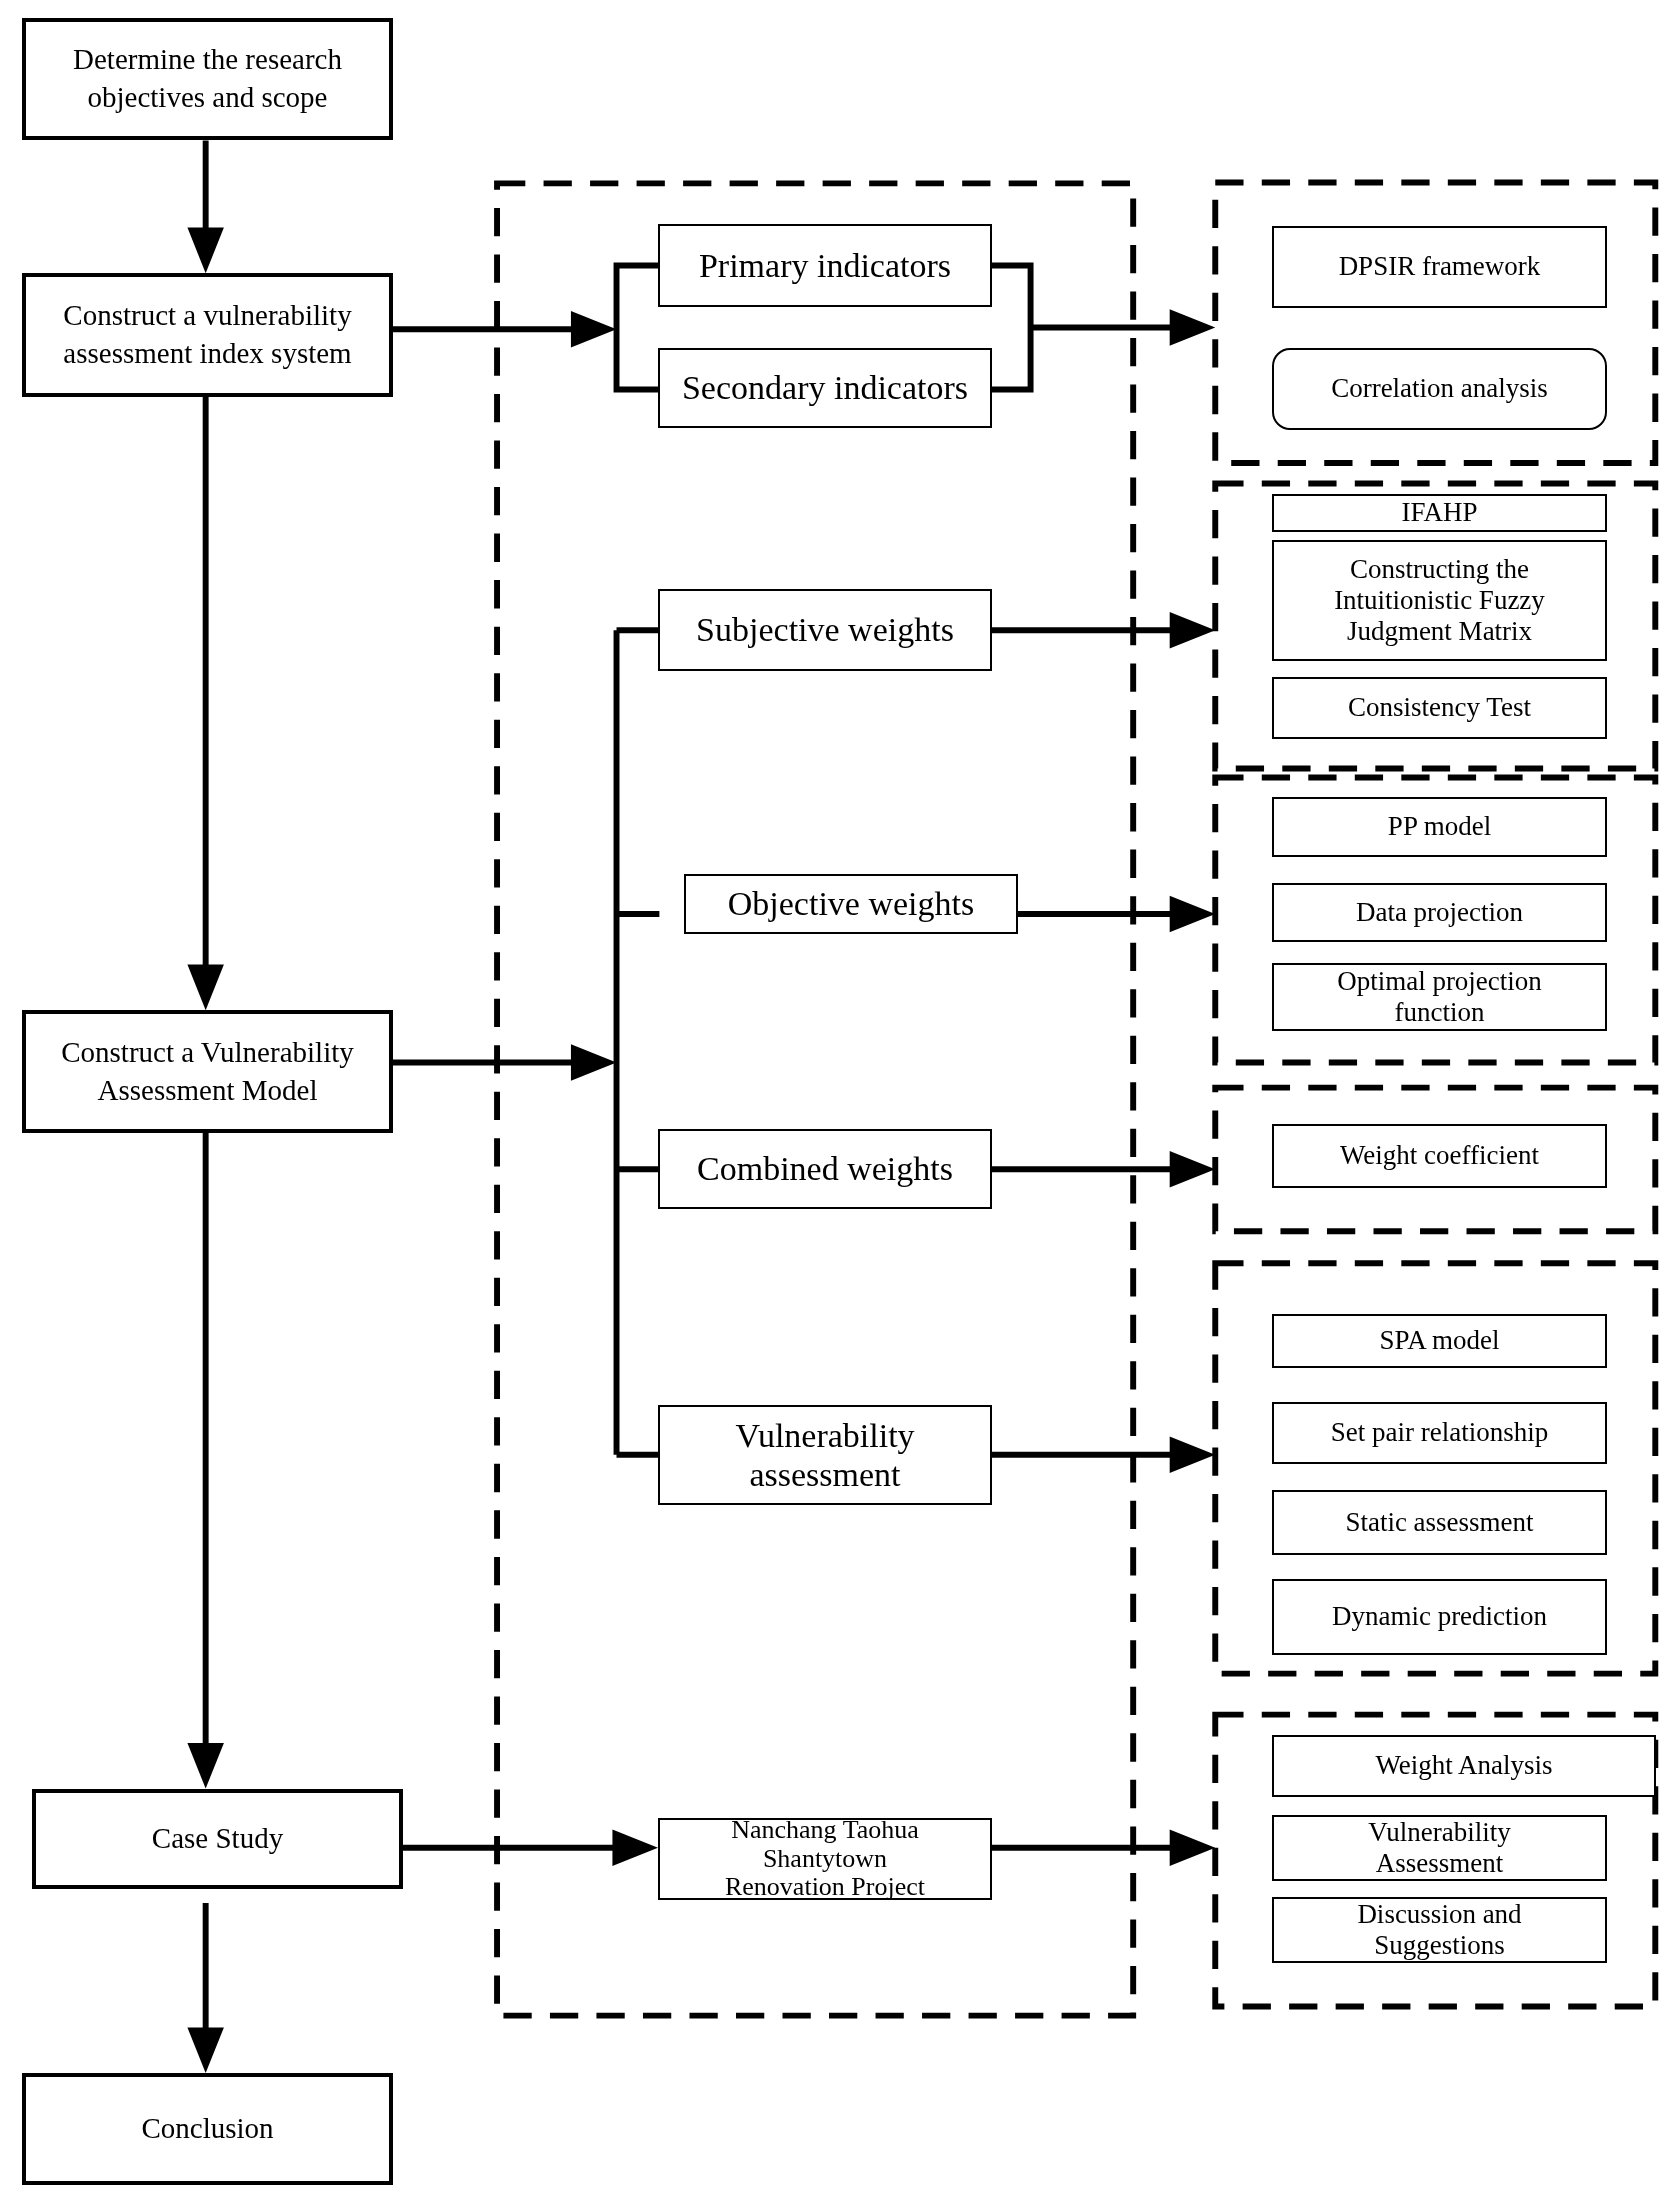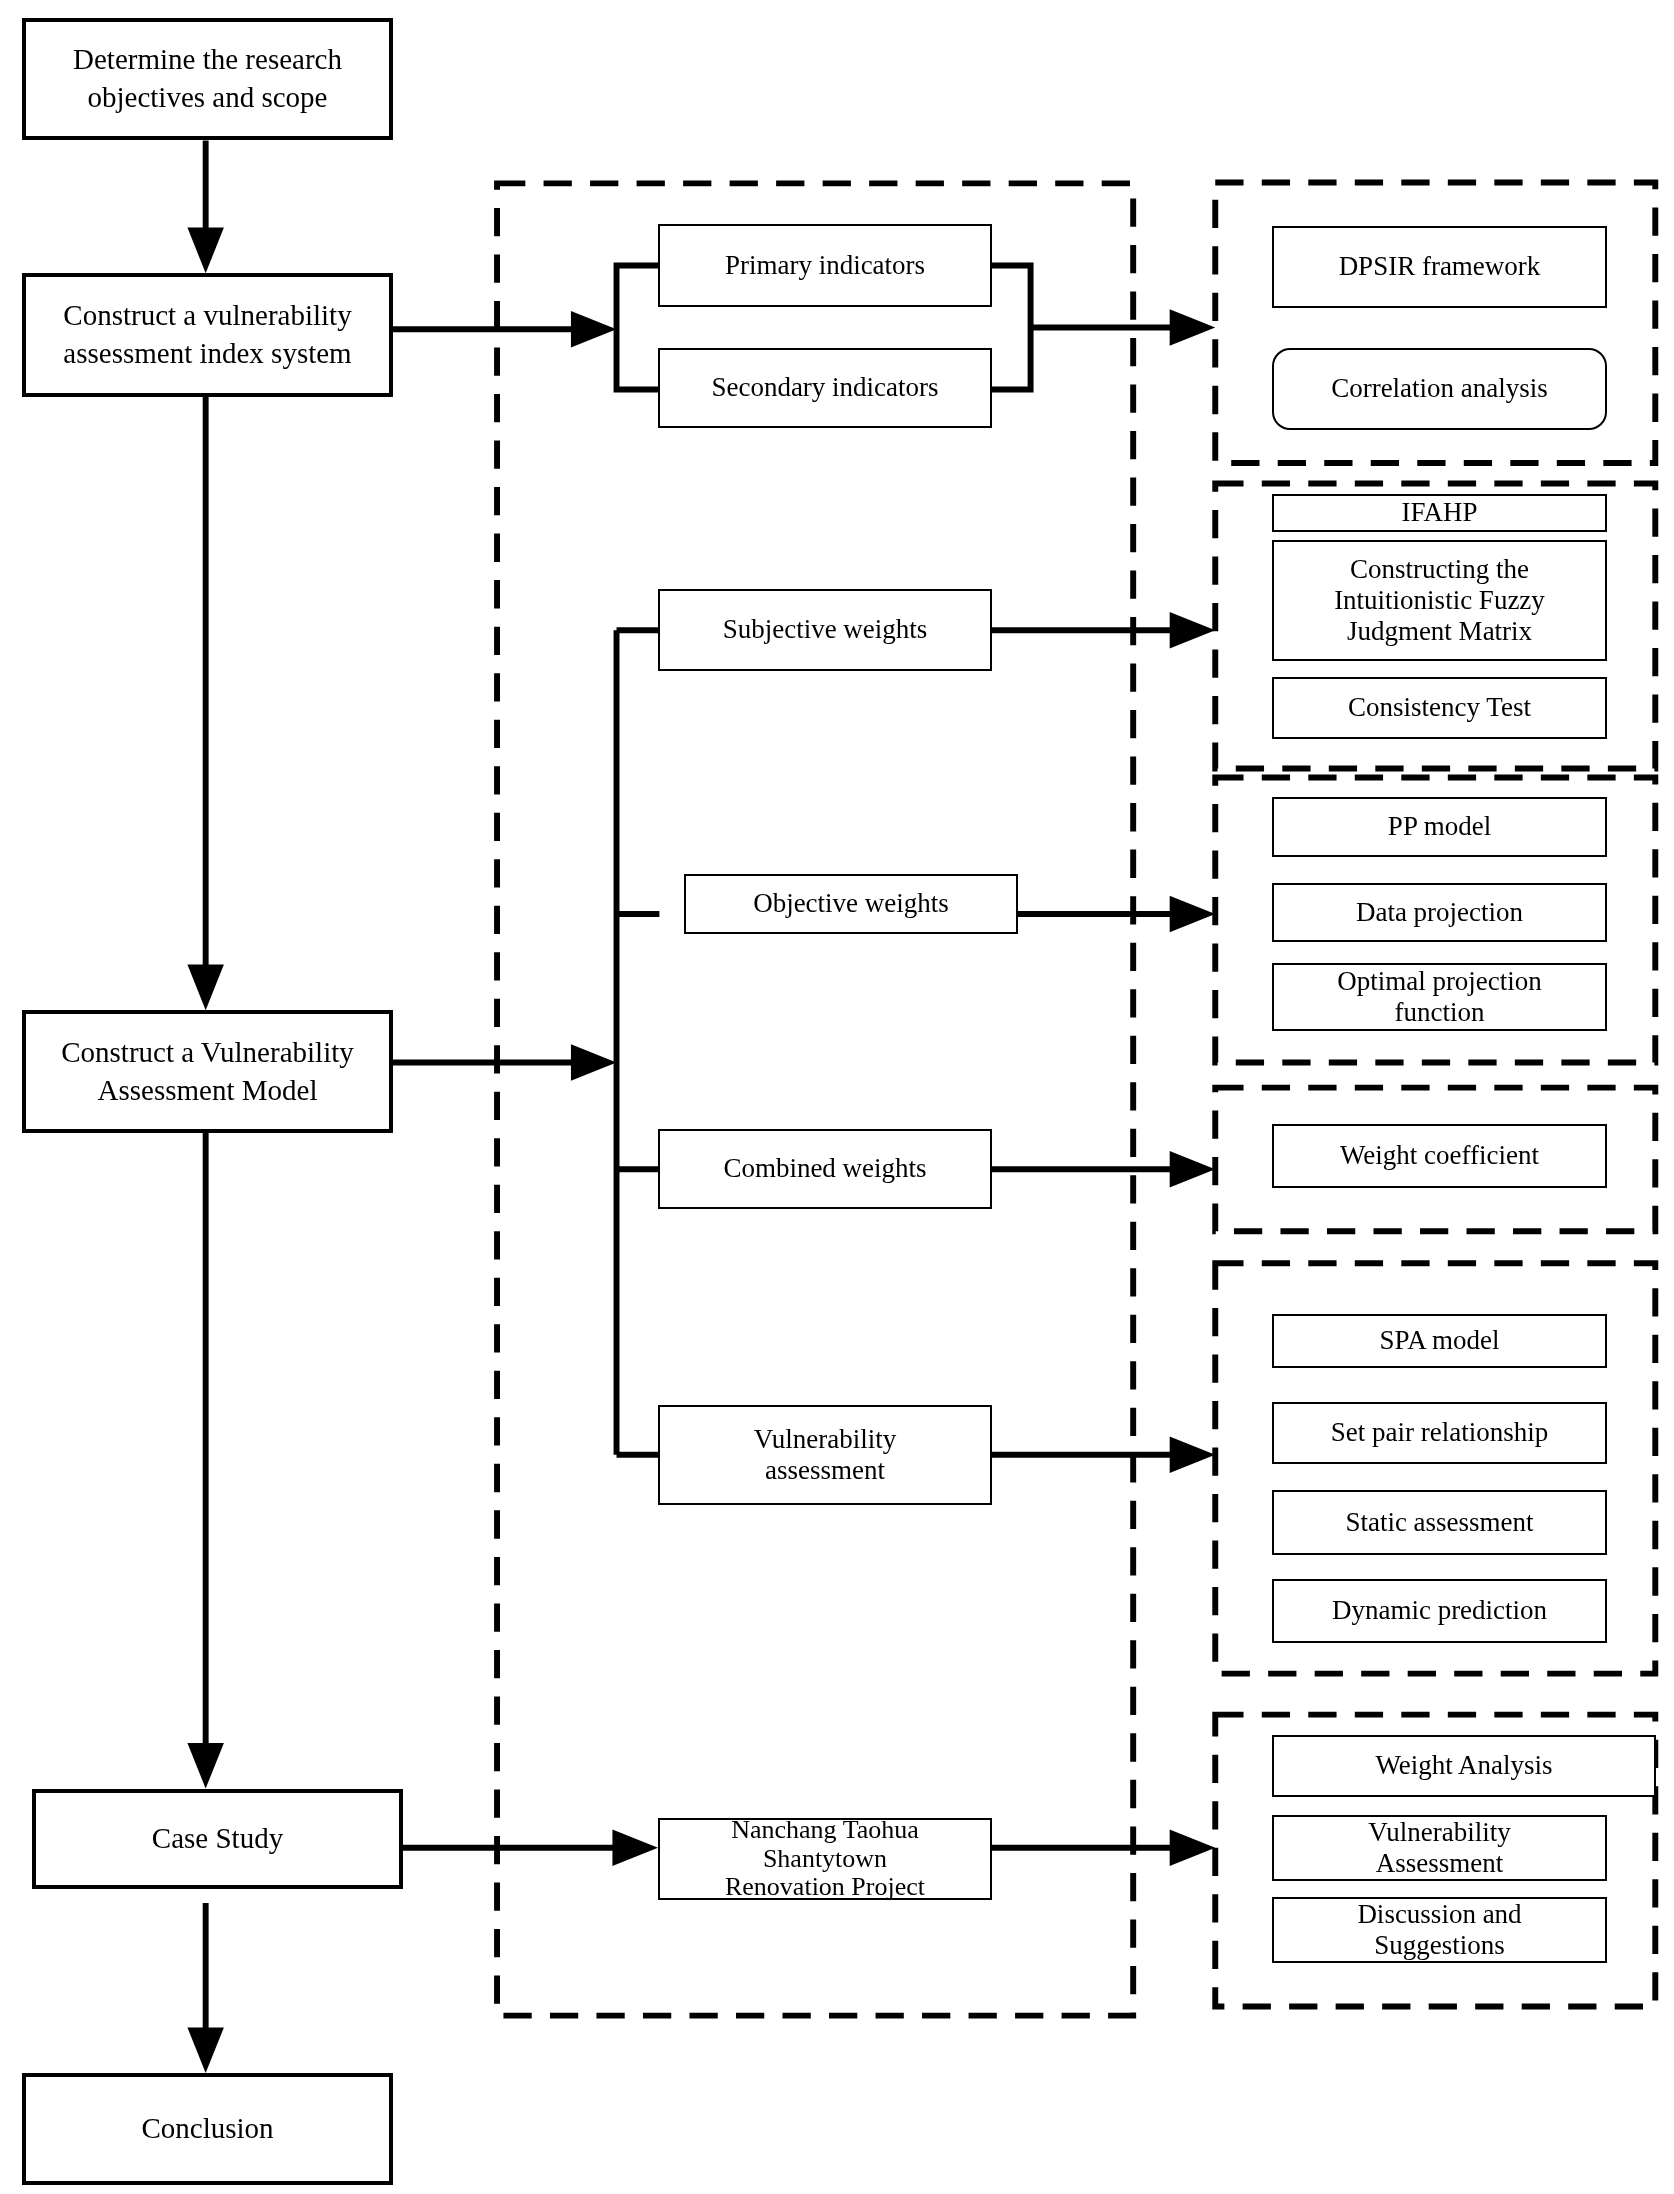--- a/index.html
+++ b/index.html
@@ -4,21 +4,21 @@
 <style>
   html,body{margin:0;padding:0;background:#ffffff;}
   body{width:1674px;height:2194px;position:relative;overflow:hidden;
        font-family:"Liberation Serif","DejaVu Serif",serif;color:#000;}
   .wires{position:absolute;left:0;top:0;width:1674px;height:2194px;}
   .node{position:absolute;box-sizing:border-box;background:#ffffff;
         display:flex;align-items:center;justify-content:center;
         text-align:center;color:#000;}
   .node span{white-space:pre-line;display:block;}
   .lbox{border:4.1px solid #000;font-size:29px;line-height:1.3;}
-  .mbox{border:2.3px solid #000;font-size:27px;line-height:1.15;}
+  .mbox{border:2.3px solid #000;font-size:34px;line-height:1.15;}
   .rbox{border:2.3px solid #000;font-size:27px;line-height:1.15;}
   .small{font-size:26px;line-height:1.1;}
 </style>
 </head>
 <body>
 
 <svg class="wires" viewBox="0 0 3671 4811">
   <g stroke="#000000" stroke-width="13" fill="none" stroke-dasharray="62 40">
     <rect x="1090" y="402" width="1395" height="4018"></rect>
     <rect x="2665" y="400" width="965" height="615"></rect>
@@ -150,21 +150,21 @@
 
 <div class="node rbox" style="left:1272px;top:1314px;width:335px;height:54px;font-family:Liberation Serif, serif;">
   <span>SPA model</span>
 </div>
 <div class="node rbox" style="left:1272px;top:1402px;width:335px;height:62px;">
   <span>Set pair relationship</span>
 </div>
 <div class="node rbox" style="left:1272px;top:1490px;width:335px;height:65px;">
   <span>Static assessment</span>
 </div>
-<div class="node rbox" style="left:1272px;top:1579px;width:335px;height:64px;">
+<div class="node rbox" style="left:1272px;top:1579px;width:335px;height:76px;">
   <span>Dynamic prediction</span>
 </div>
 
 <div class="node rbox" style="left:1272px;top:1735px;width:384px;height:62px;">
   <span>Weight Analysis</span>
 </div>
 <div class="node rbox" style="left:1272px;top:1815px;width:335px;height:66px;">
   <span>Vulnerability
 Assessment</span>
 </div>

